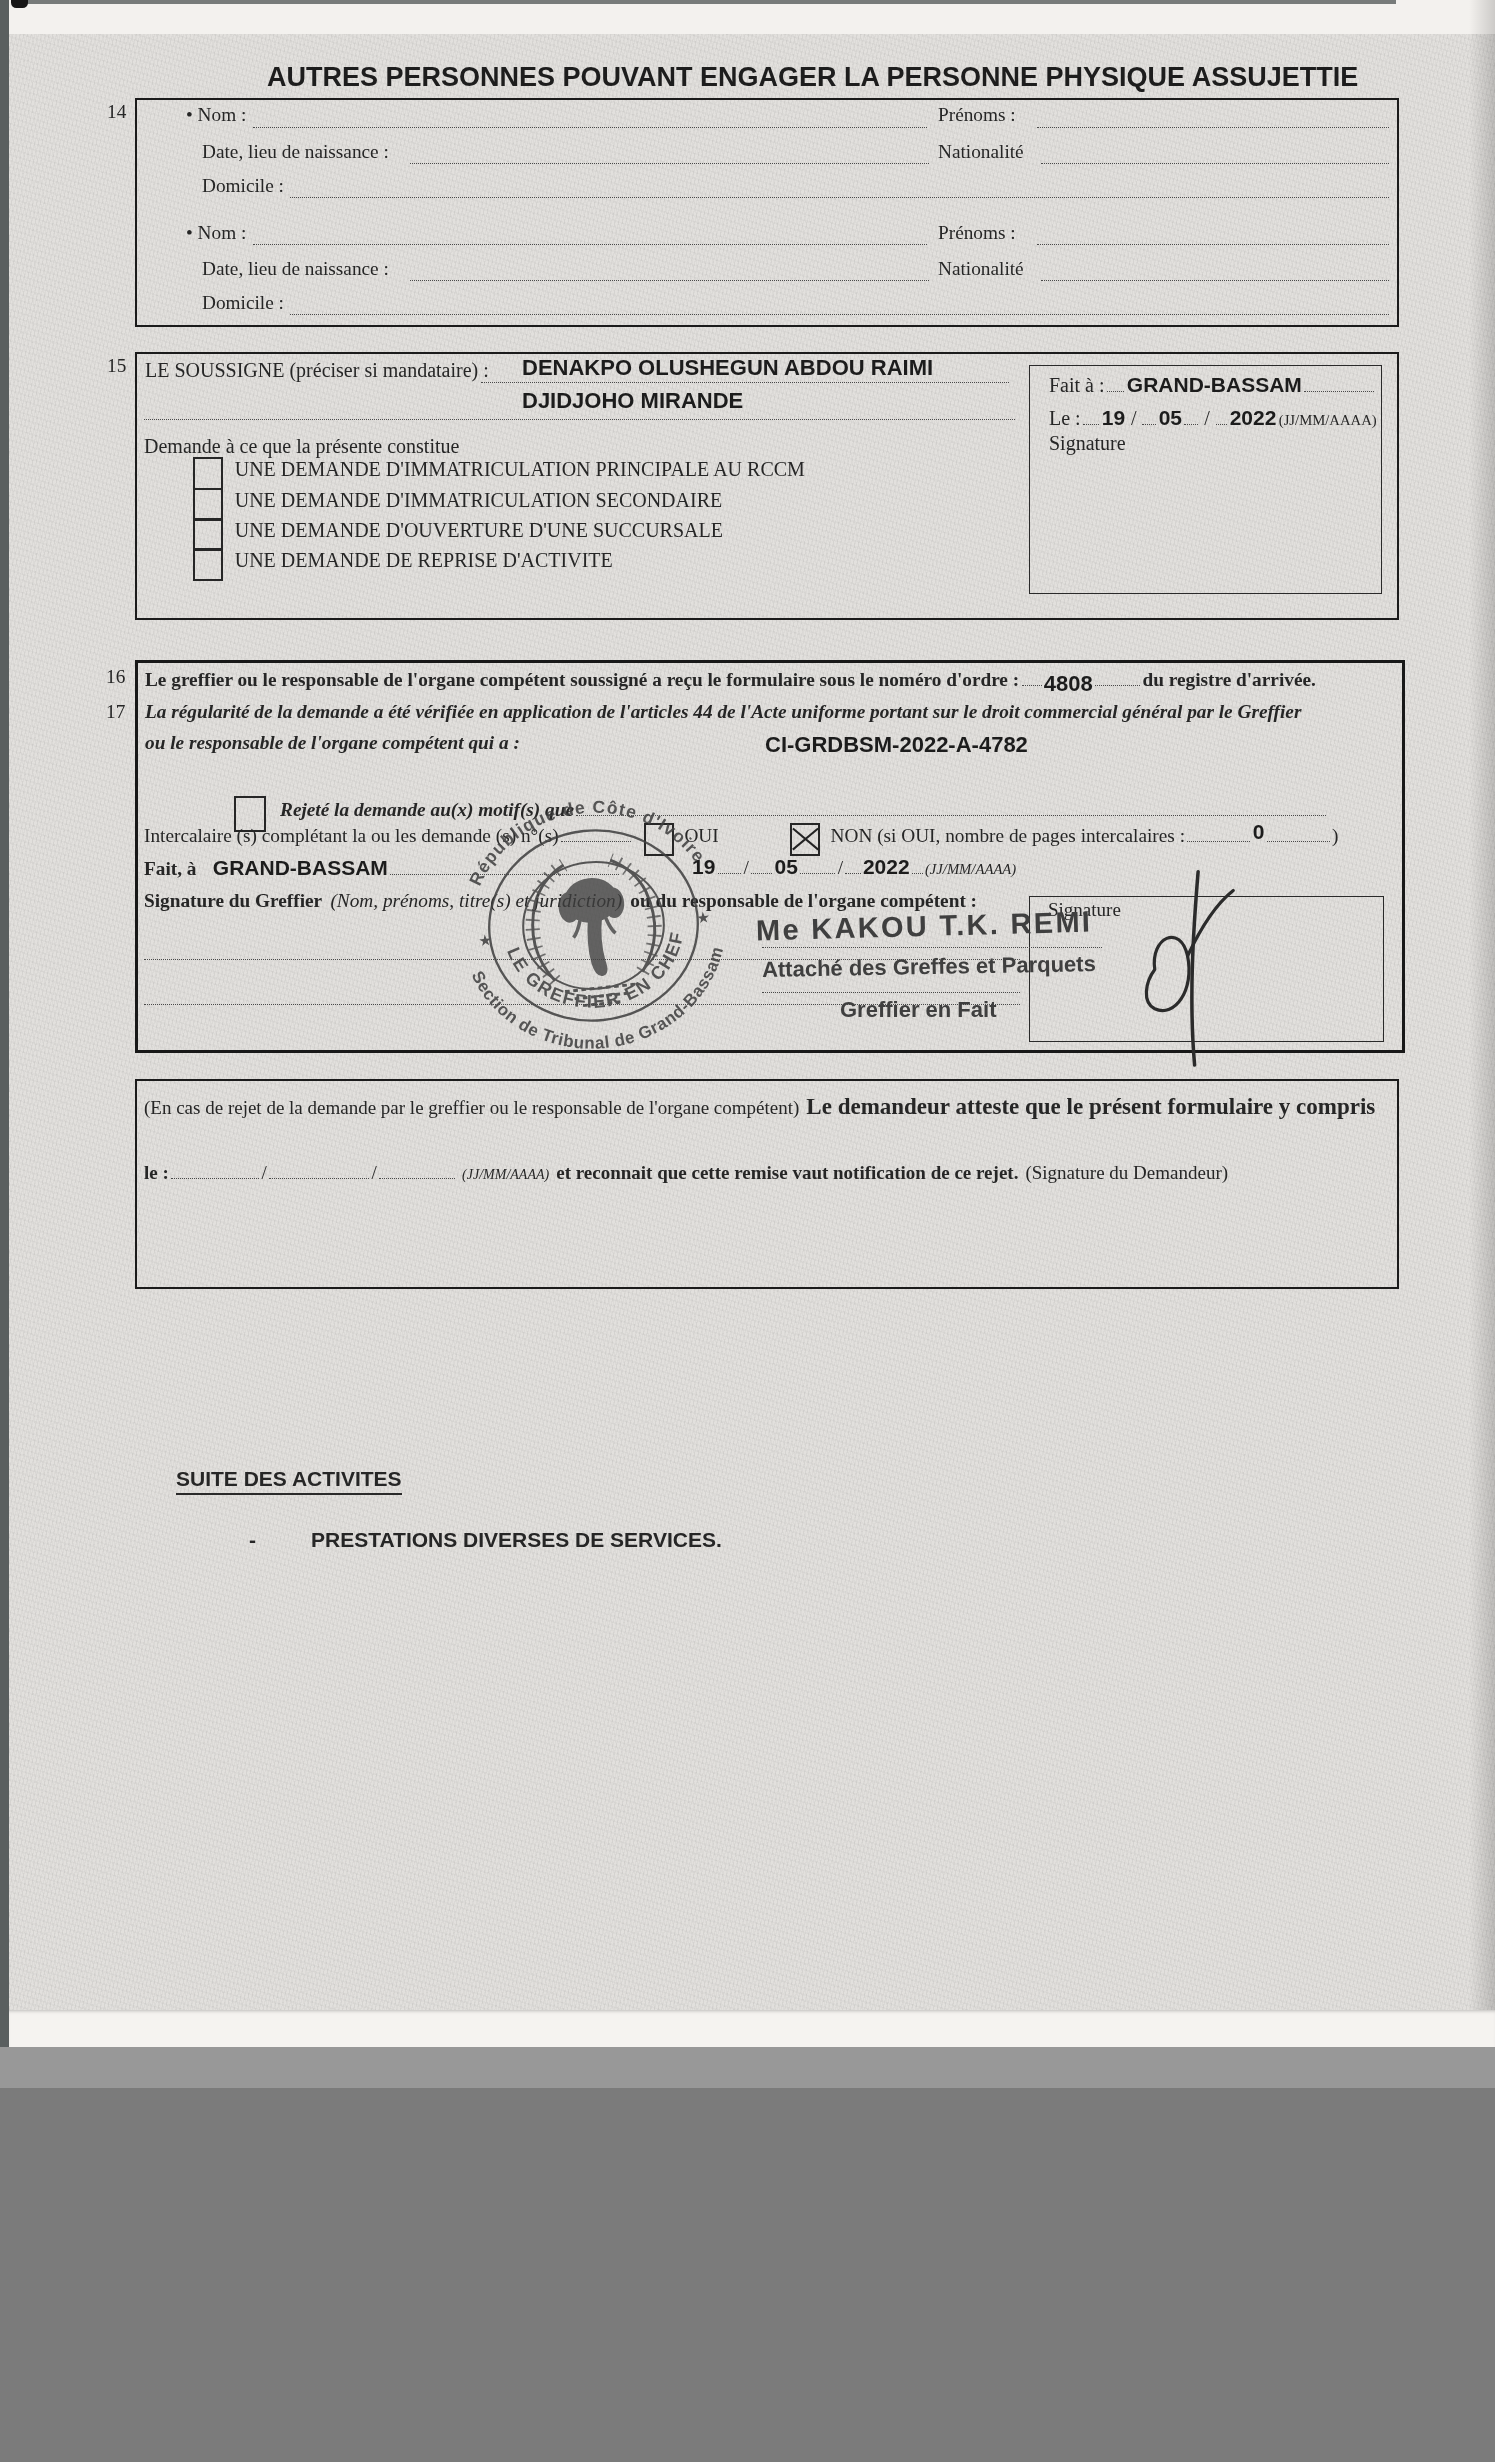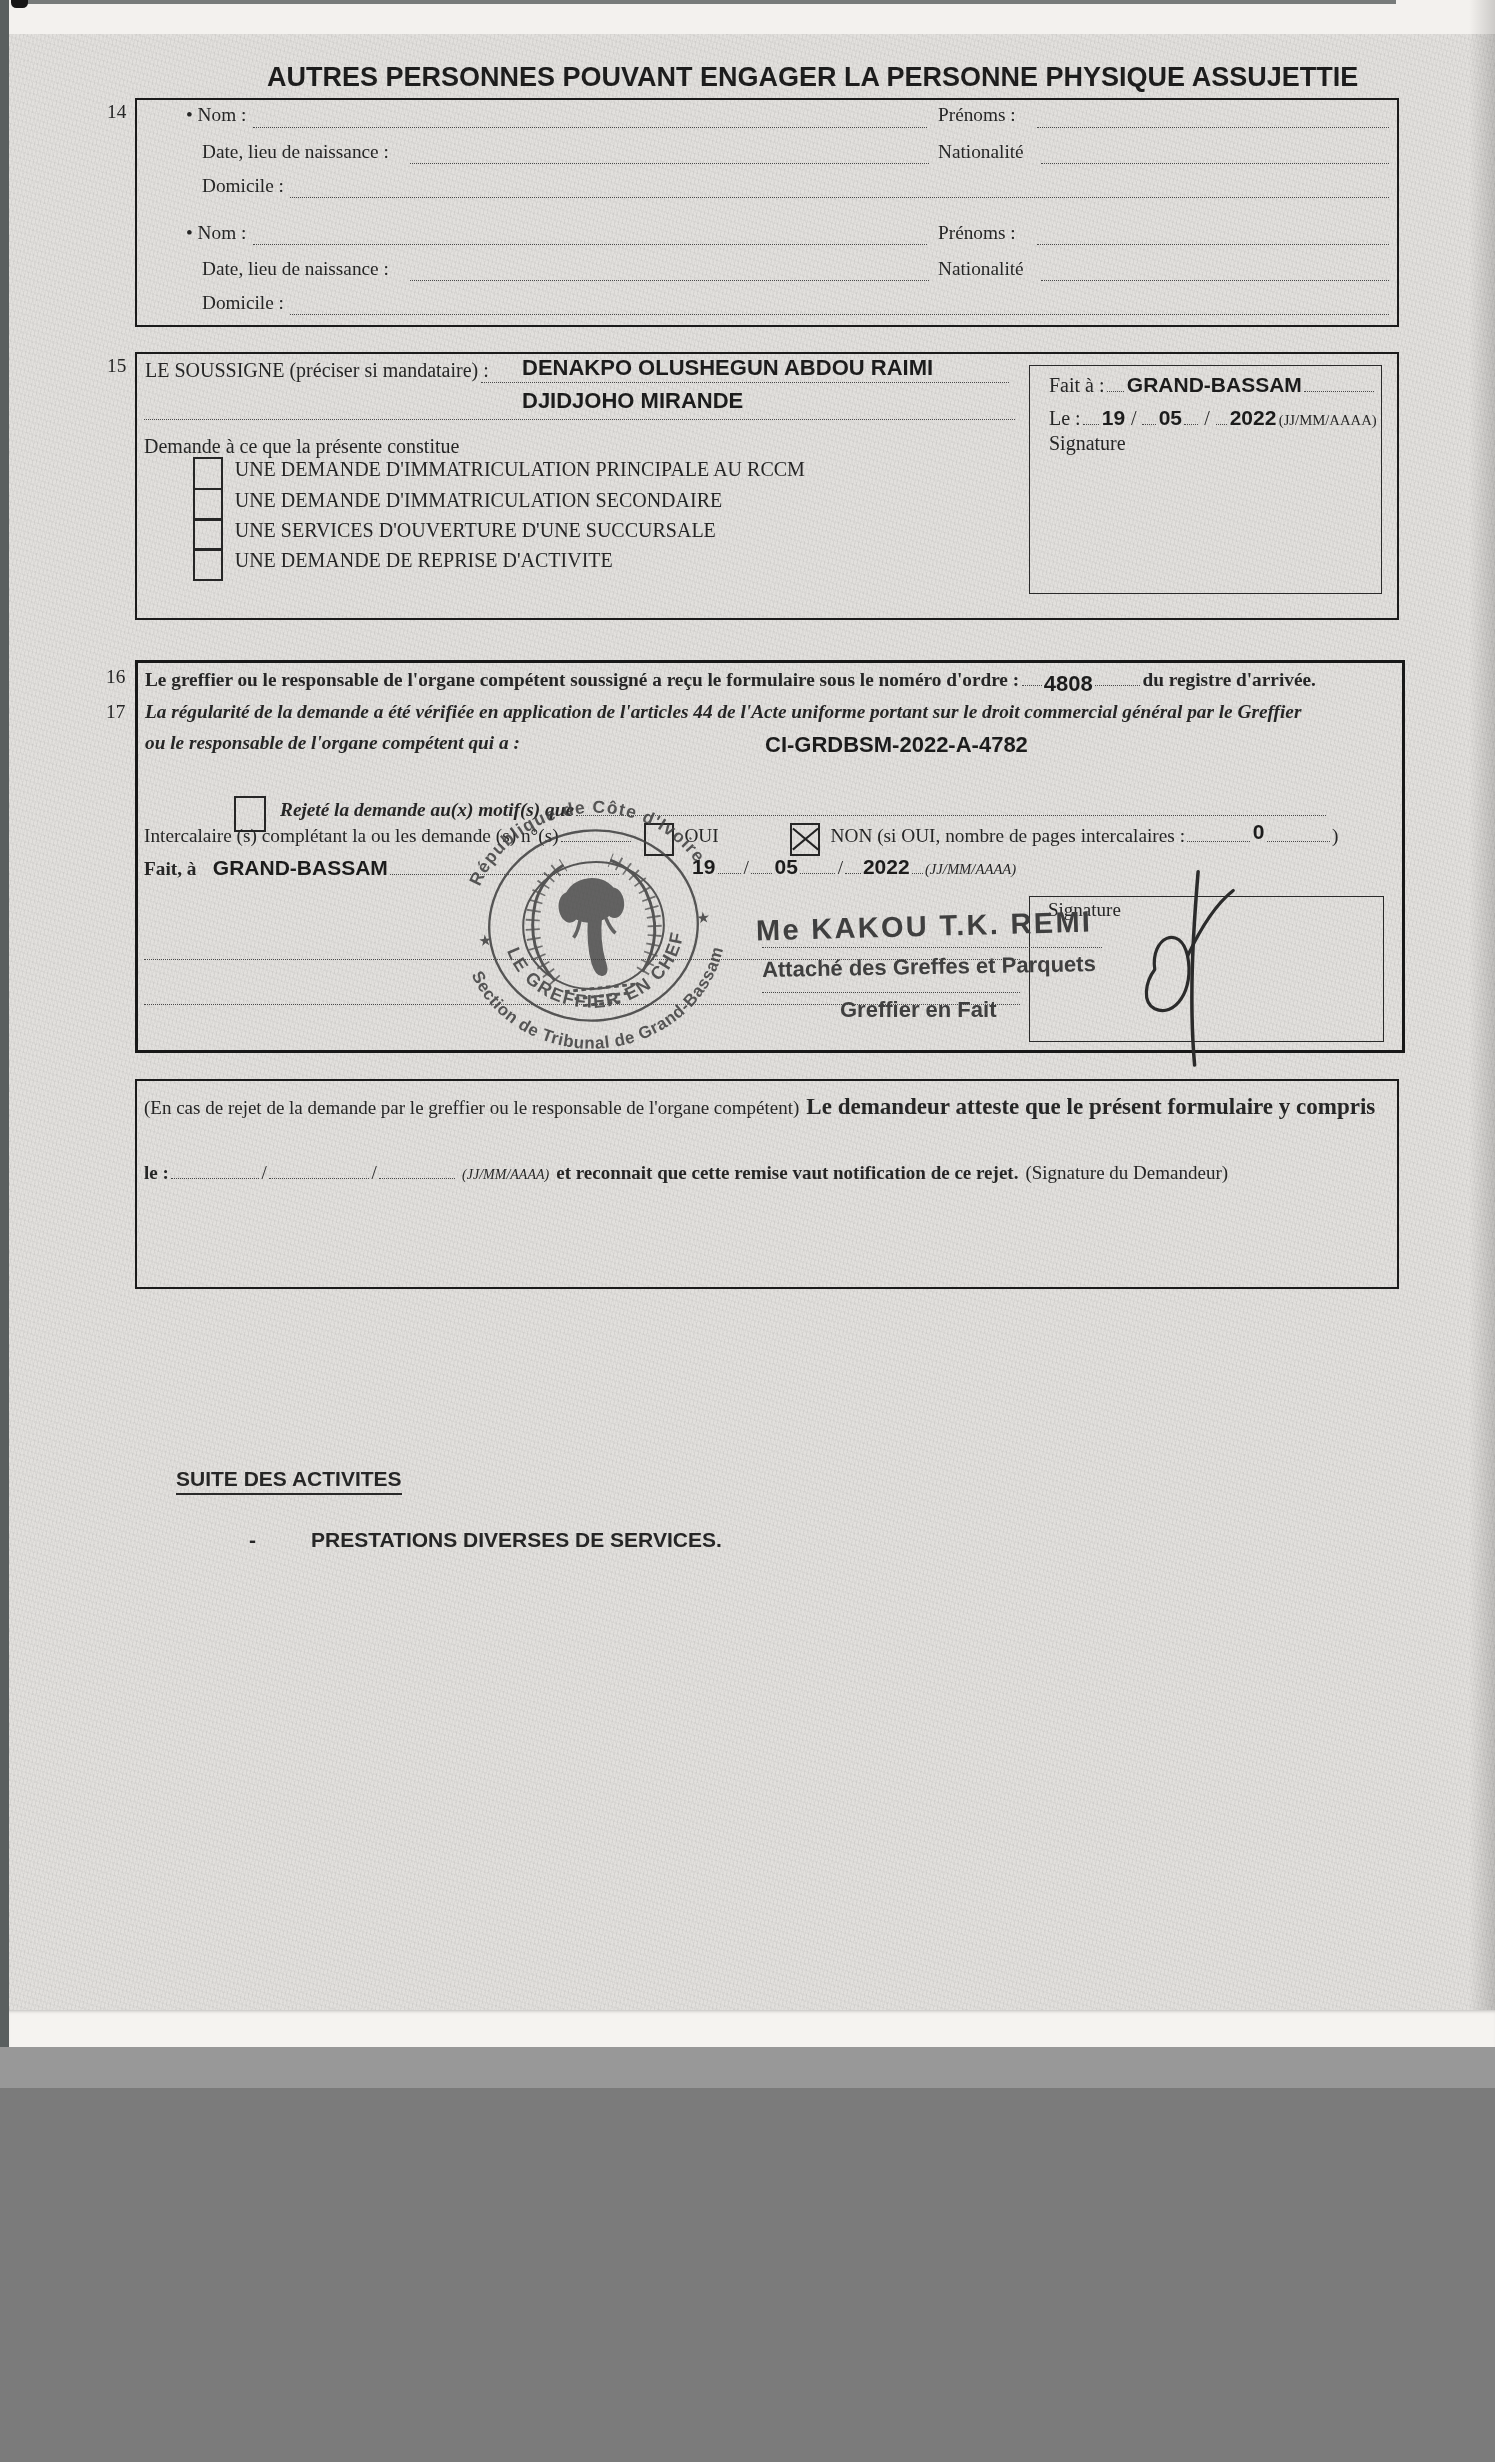--- a/index.html
+++ b/index.html
@@ -87,21 +87,21 @@
   <div class="abs nowrap" style="left:193px;top:457px;">
     <span class="cb"></span>
     <span class="serif fs34" style="margin-left:9.4px;">UNE DEMANDE D'IMMATRICULATION PRINCIPALE AU RCCM</span>
   </div>
   <div class="abs nowrap" style="left:193px;top:488px;">
     <span class="cb"></span>
     <span class="serif fs34" style="margin-left:9.4px;">UNE DEMANDE D'IMMATRICULATION SECONDAIRE</span>
   </div>
   <div class="abs nowrap" style="left:193px;top:518px;">
     <span class="cb"></span>
-    <span class="serif fs34" style="margin-left:9.4px;">UNE SERVICES D'OUVERTURE D'UNE SUCCURSALE</span>
+    <span class="serif fs34" style="margin-left:9.4px;">UNE DEMANDE D'OUVERTURE D'UNE SUCCURSALE</span>
   </div>
   <div class="abs nowrap" style="left:193px;top:548px;">
     <span class="cb"></span>
     <span class="serif fs34" style="margin-left:9.4px;">UNE DEMANDE DE REPRISE D'ACTIVITE</span>
   </div>
 
   <div class="abs" style="left:1029px;top:365px;width:351px;height:227px;border:1.8px solid #2a2a2a;"></div>
   <div class="abs nowrap" style="left:1049px;top:373px;">
     <span class="serif fs34">Fait à :</span>
     <span class="dots" style="width:17.6px;"></span>
@@ -171,20 +171,25 @@
     <span class="dots" style="width:21px;"></span>
     <span class="val fs36">05</span>
     <span class="dots" style="width:35px;"></span>
     <span class="serif fs33">/</span>
     <span class="dots" style="width:15.2px;"></span>
     <span class="val fs36">2022</span>
     <span class="dots" style="width:10.6px;"></span>
     <span class="serif i" style="font-size:14.7px;">(JJ/MM/AAAA)</span>
   </div>
 
+  <div class="abs nowrap" style="left:144px;top:890px;">
+    <span class="serif b fs33">Signature du Greffier</span>
+    <span class="serif i fs33" style="margin-left:5.9px;">(Nom, prénoms, titre(s) et juridiction)</span>
+    <span class="serif b fs33" style="margin-left:5.9px;">ou du responsable de l'organe compétent :</span>
+  </div>
   <div class="abs dline" style="left:144px;top:959px;width:876px;"></div>
   <div class="abs dline" style="left:144px;top:1004px;width:876px;"></div>
 
   <div class="abs" style="left:1029px;top:896px;width:353px;height:144px;border:1.8px solid #2a2a2a;"></div>
   <div class="abs serif" style="left:1048px;top:899px;font-size:19px;">Signature</div>
 
   <div class="abs sans b nowrap stamp-ink" style="left:756px;top:910px;font-size:29px;letter-spacing:2.3px;transform:rotate(-1.5deg);">Me KAKOU T.K. REMI</div>
   <div class="abs dline" style="left:762px;top:947px;width:340px;"></div>
   <div class="abs sans b nowrap stamp-ink" style="left:762px;top:954px;font-size:22px;transform:rotate(-1deg);">Attaché des Greffes et Parquets</div>
   <div class="abs dline" style="left:762px;top:992px;width:258px;"></div>

